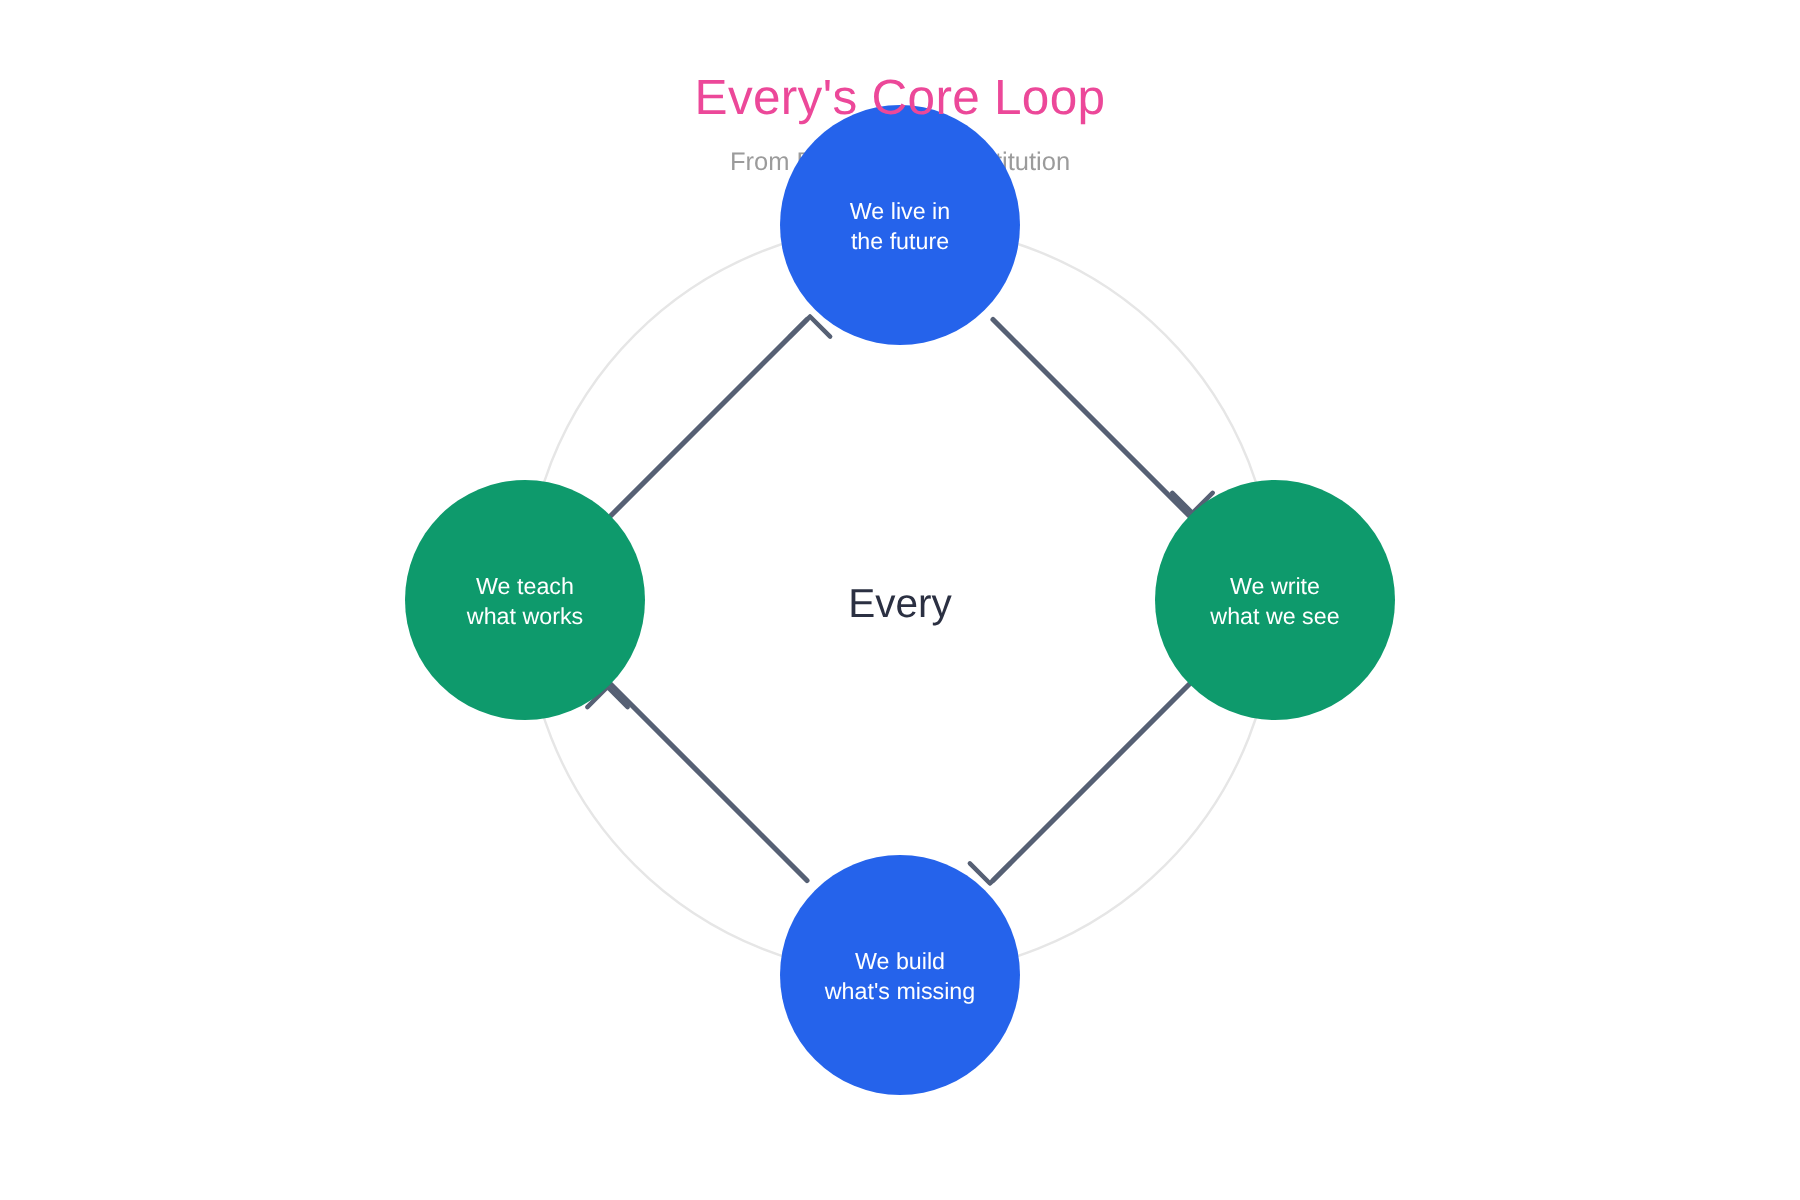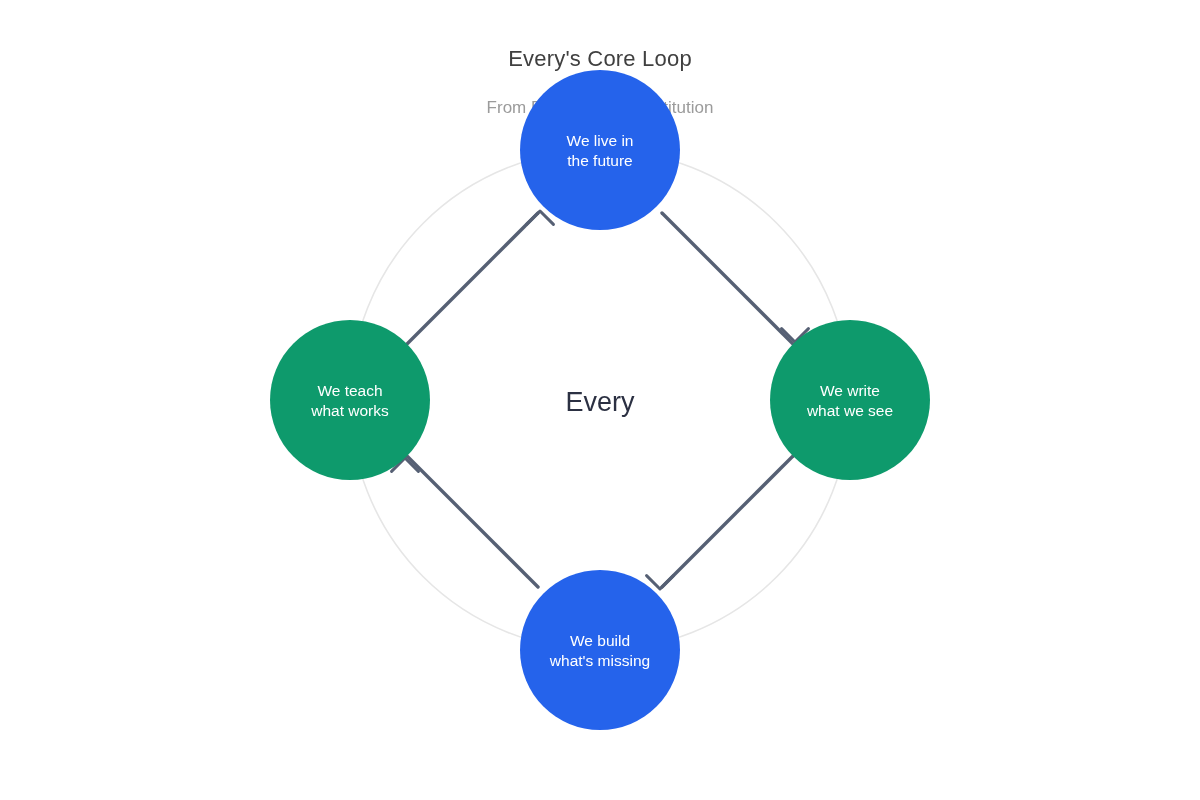--- a/index.html
+++ b/index.html
@@ -35,23 +35,23 @@
   .subtitle-layer { z-index: 1; }
   .svg-layer      { z-index: 2; }
   .title-layer    { z-index: 3; }
 
   .chart-title {
     position: absolute;
     left: 0;
     top: 46px;
     width: 1200px;
     text-align: center;
-    font-size: 22px;
+    font-size: 33px;
     font-weight: 400;
-    color: #404040;
+    color: #ec4899;
     letter-spacing: 0.2px;
     white-space: nowrap;
   }
 
   .chart-subtitle {
     position: absolute;
     left: 0;
     top: 98px;
     width: 1200px;
     text-align: center;

